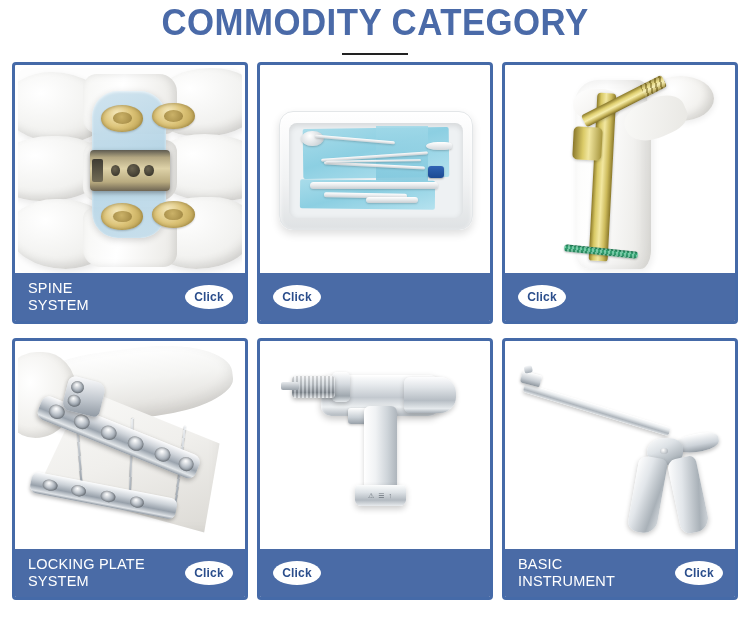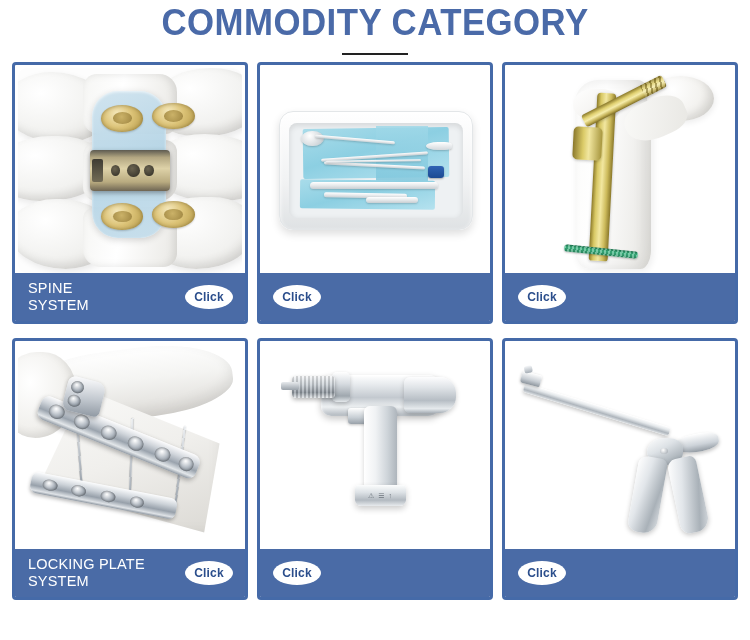--- a/index.html
+++ b/index.html
@@ -709,17 +709,19 @@
         <div class="ron-shaft"></div>
         <div class="ron-tip"></div>
         <div class="ron-wing"></div>
         <div class="ron-joint"></div>
         <div class="ron-spring"></div>
         <div class="ron-handle rh1"></div>
         <div class="ron-handle rh2"></div>
       </div>
     </div>
     <div class="card-footer">
+      <div class="card-label">BASIC
+INSTRUMENT</div>
       <div class="click-button">Click</div>
     </div>
   </div>
 
 </div>
 
 </body></html>

